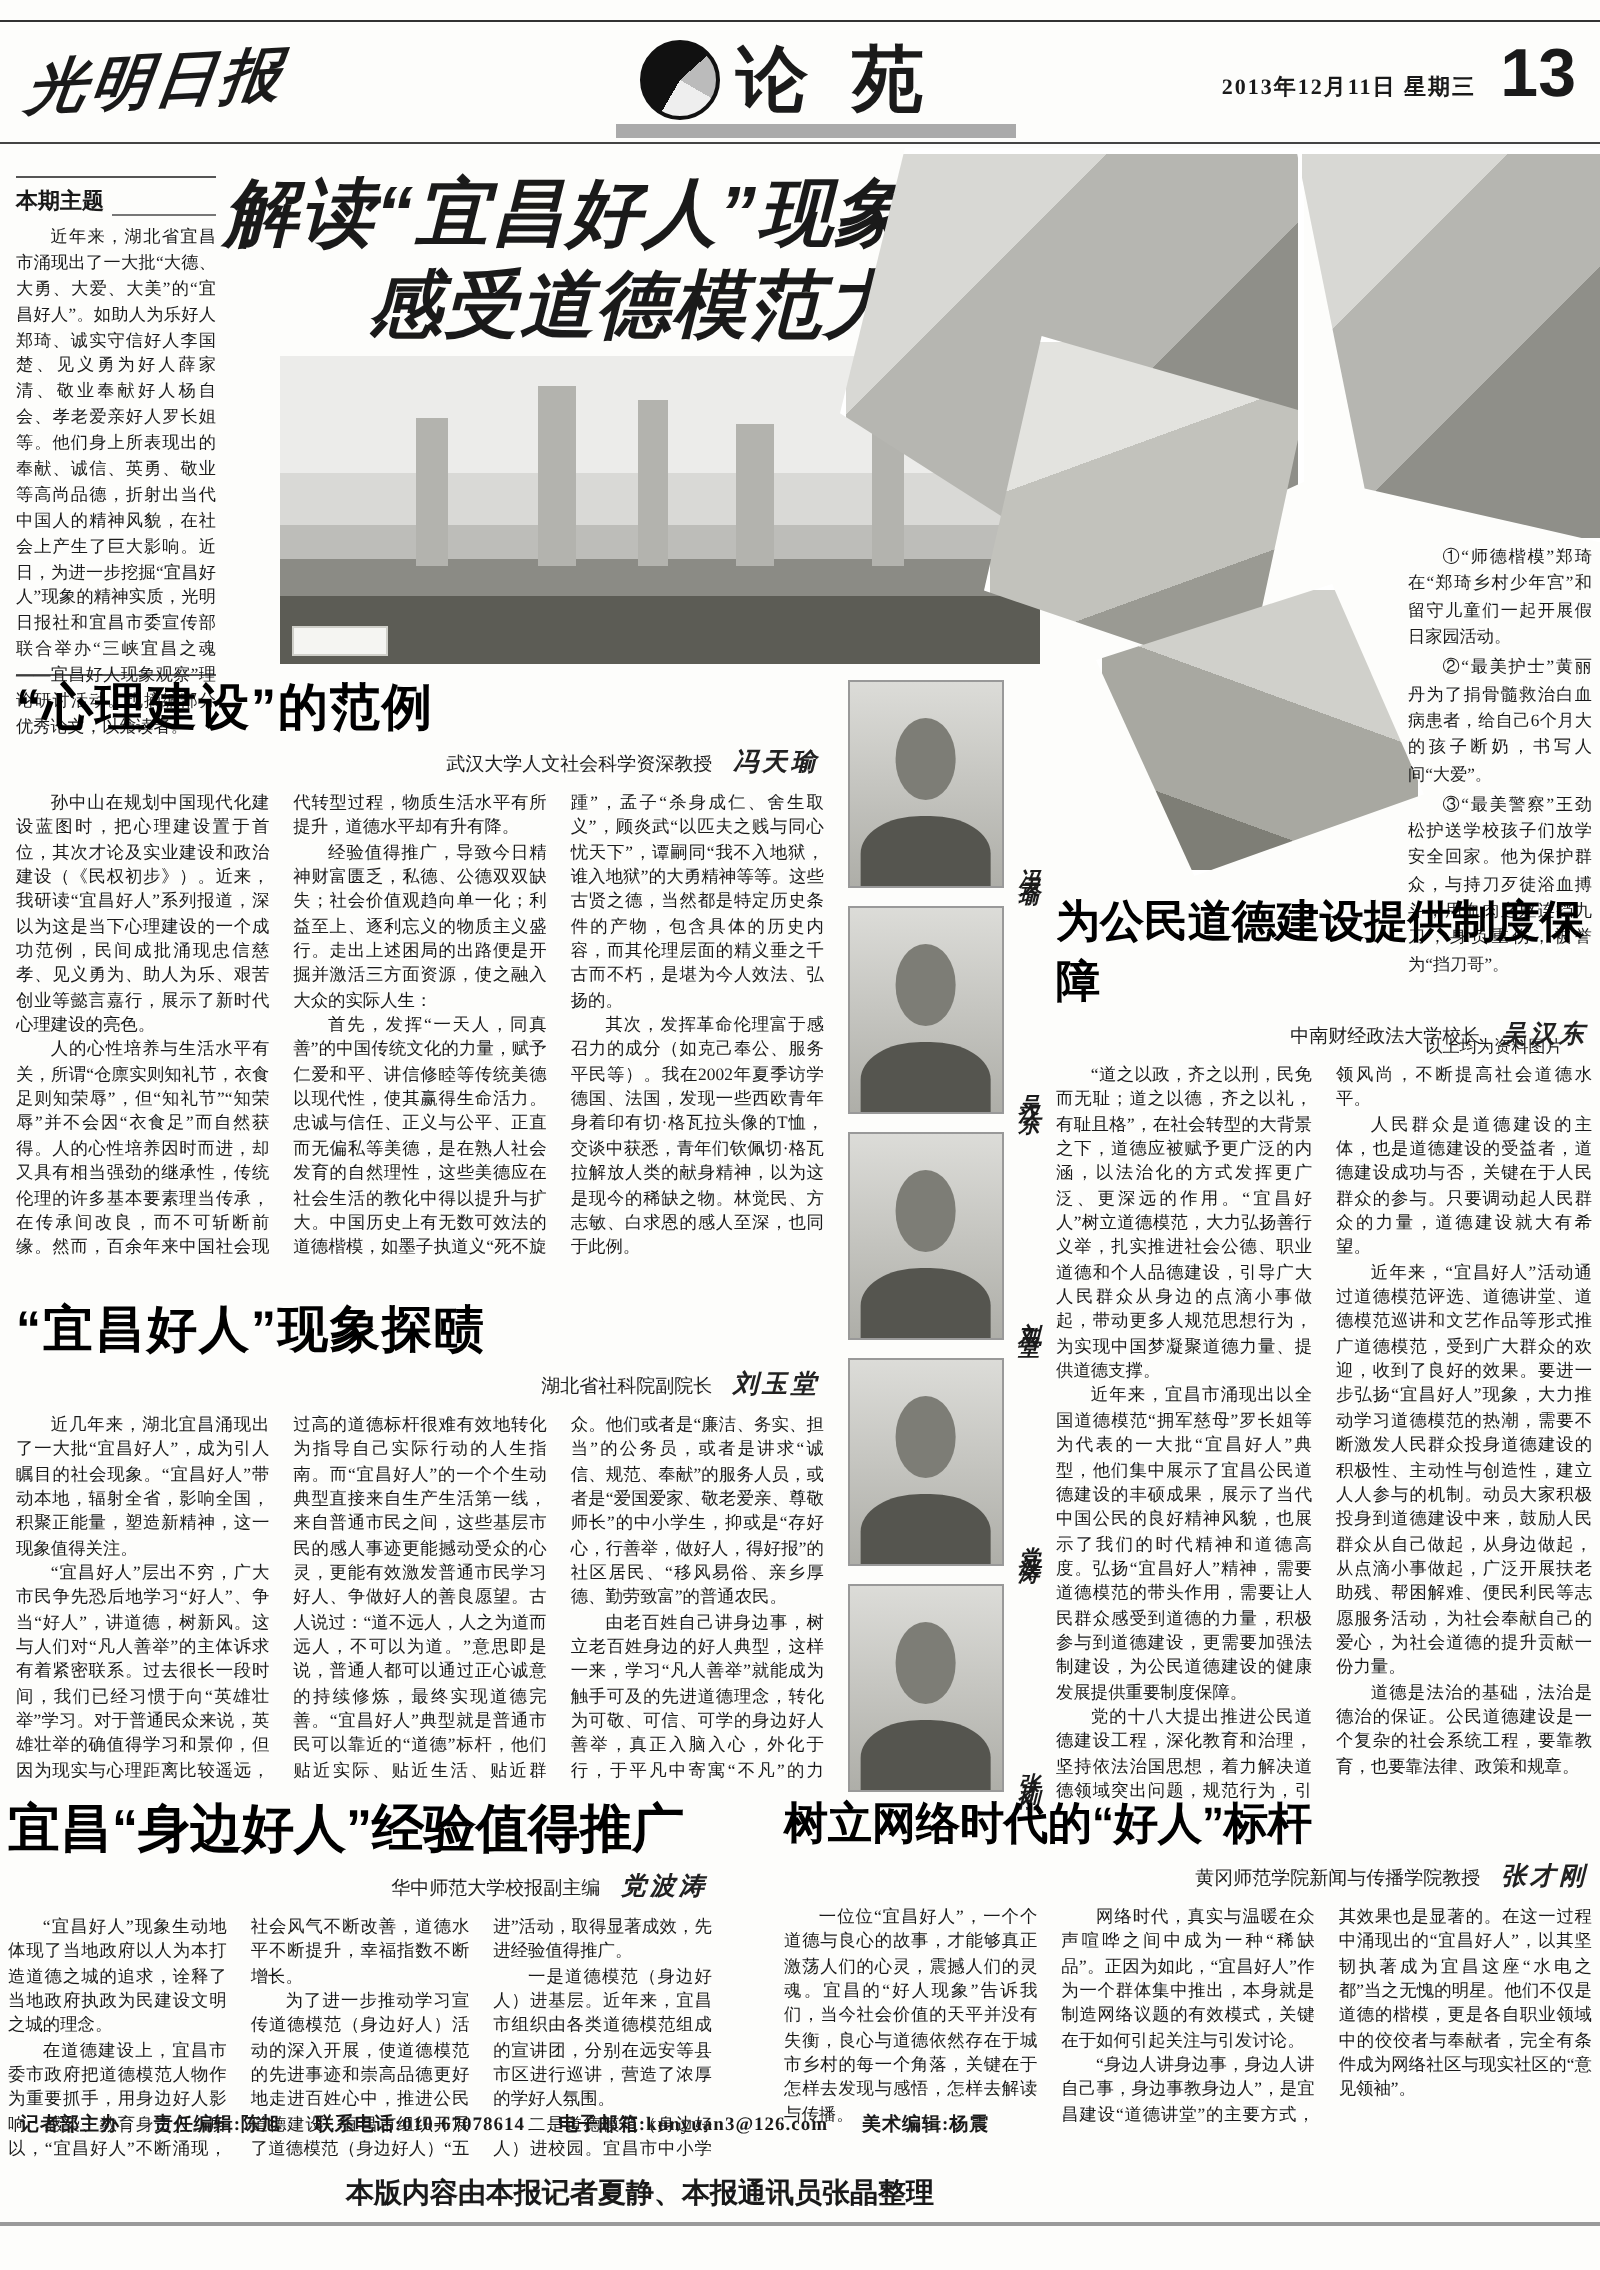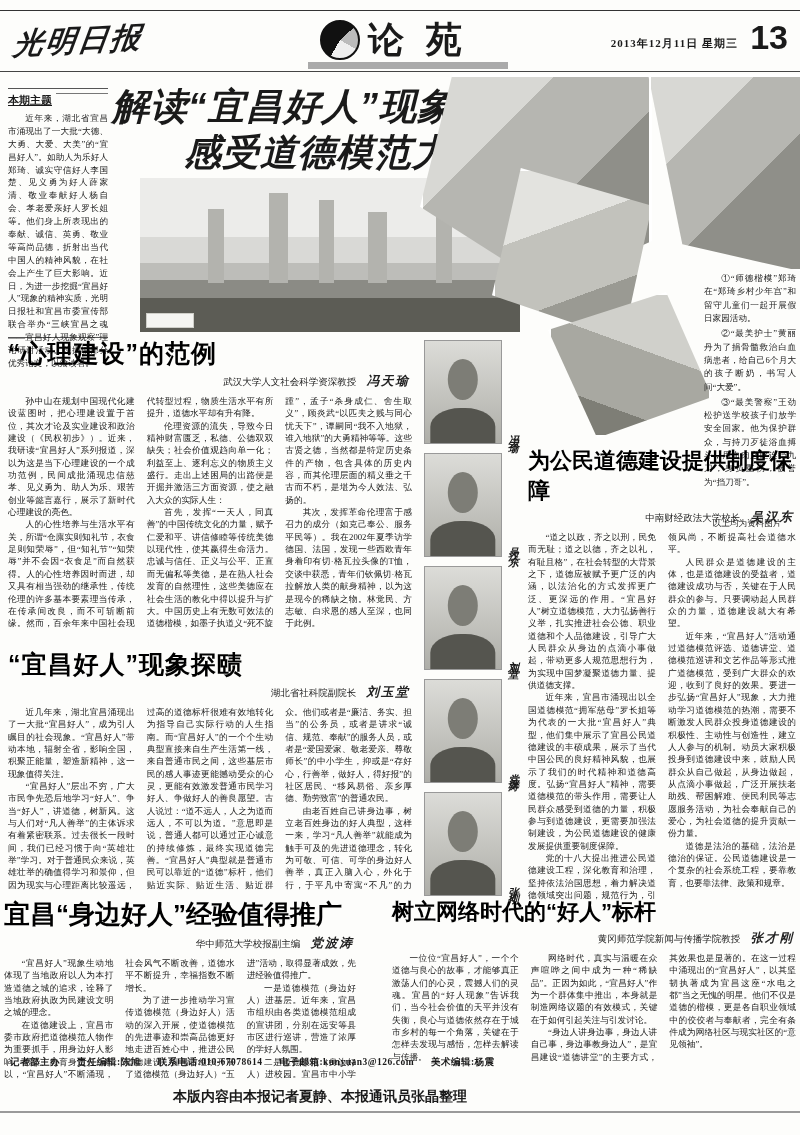--- a/index.html
+++ b/index.html
@@ -14,21 +14,21 @@
   .section-logo{width:36px;height:36px;border-radius:50%;
       background:conic-gradient(from 210deg,#111 0 55%,#bbb 55% 75%,#eee 75% 100%);
       border:2px solid #111;margin-right:8px;flex:0 0 auto;}
   .section-title{font-size:36px;font-weight:bold;letter-spacing:22px;font-family:"Liberation Sans","DejaVu Sans",sans-serif;}
   .section-bar{left:308px;top:62px;width:200px;height:7px;background:#aaa;}
   .dateline{right:62px;top:36px;font-size:11px;font-weight:bold;letter-spacing:1px;}
   .pageno{right:12px;top:18px;font-size:34px;font-weight:bold;font-family:"Liberation Sans","DejaVu Sans",sans-serif;}
   .head-rule{left:0;top:71px;width:800px;height:1px;background:#444;}
   
   .intro{left:8px;top:88px;width:100px;height:244px;border-top:1px solid #555;border-bottom:1px solid #555;padding-top:4px;}
-  .intro-label-row{display:flex;align-items:flex-start;margin-bottom:4px;text-decoration:underline;}
+  .intro-label-row{display:flex;align-items:flex-end;margin-bottom:4px;}
   .intro-label{font-weight:bold;font-size:11px;white-space:nowrap;}
   .intro-label-rule{flex:1;height:1px;background:#777;margin-left:4px;}
   .intro-text{font-size:8.6px;line-height:1.5;text-align:justify;text-indent:2em;}
   
   .headline{left:112px;top:84px;width:470px;font-family:"Liberation Sans","DejaVu Sans",sans-serif;
             font-weight:bold;font-size:37px;line-height:1.25;letter-spacing:1px;font-style:italic;}
   .headline .l2{padding-left:72px;display:block;}
   
   .panorama{left:140px;top:178px;width:380px;height:154px;
      background:linear-gradient(#ececea 0 38%,#d9d9d6 38% 55%,#bdbdb9 55% 66%,#8b8b85 66% 78%,#5c5c55 78% 100%);}
@@ -139,21 +139,21 @@
 
   <section class="article art1">
     <h2 class="a-title">“心理建设”的范例</h2>
     <div class="a-byline">
       <span>武汉大学人文社会科学资深教授</span>
       <span class="author">冯天瑜</span>
     </div>
     <div class="a-body">
         <p>孙中山在规划中国现代化建设蓝图时，把心理建设置于首位，其次才论及实业建设和政治建设（《民权初步》）。近来，我研读“宜昌好人”系列报道，深以为这是当下心理建设的一个成功范例，民间成批涌现忠信慈孝、见义勇为、助人为乐、艰苦创业等懿言嘉行，展示了新时代心理建设的亮色。</p>
         <p>人的心性培养与生活水平有关，所谓“仓廪实则知礼节，衣食足则知荣辱”，但“知礼节”“知荣辱”并不会因“衣食足”而自然获得。人的心性培养因时而进，却又具有相当强劲的继承性，传统伦理的许多基本要素理当传承，在传承间改良，而不可斩断前缘。然而，百余年来中国社会现代转型过程，物质生活水平有所提升，道德水平却有升有降。</p>
-        <p>伦理资源的流失，导致今日精神财富匮乏，私德、公德双双缺失；社会价值观趋向单一化；利益至上、逐利忘义的物质主义盛行。走出上述困局的出路便是开掘并激活三方面资源，使之融入大众的实际人生：</p>
+        <p>经验值得推广，导致今日精神财富匮乏，私德、公德双双缺失；社会价值观趋向单一化；利益至上、逐利忘义的物质主义盛行。走出上述困局的出路便是开掘并激活三方面资源，使之融入大众的实际人生：</p>
         <p>首先，发挥“一天人，同真善”的中国传统文化的力量，赋予仁爱和平、讲信修睦等传统美德以现代性，使其赢得生命活力。忠诚与信任、正义与公平、正直而无偏私等美德，是在熟人社会发育的自然理性，这些美德应在社会生活的教化中得以提升与扩大。中国历史上有无数可效法的道德楷模，如墨子执道义“死不旋踵”，孟子“杀身成仁、舍生取义”，顾炎武“以匹夫之贱与同心忧天下”，谭嗣同“我不入地狱，谁入地狱”的大勇精神等等。这些古贤之德，当然都是特定历史条件的产物，包含具体的历史内容，而其伦理层面的精义垂之千古而不朽，是堪为今人效法、弘扬的。</p>
         <p>其次，发挥革命伦理富于感召力的成分（如克己奉公、服务平民等）。我在2002年夏季访学德国、法国，发现一些西欧青年身着印有切·格瓦拉头像的T恤，交谈中获悉，青年们钦佩切·格瓦拉解放人类的献身精神，以为这是现今的稀缺之物。林觉民、方志敏、白求恩的感人至深，也同于此例。</p>
       </div>
   </section>
 
   <div class="abs portraits">
     <div class="portrait-row">
       <div class="portrait p-tall"></div>
       <div class="p-name">冯天瑜</div>
     </div>

